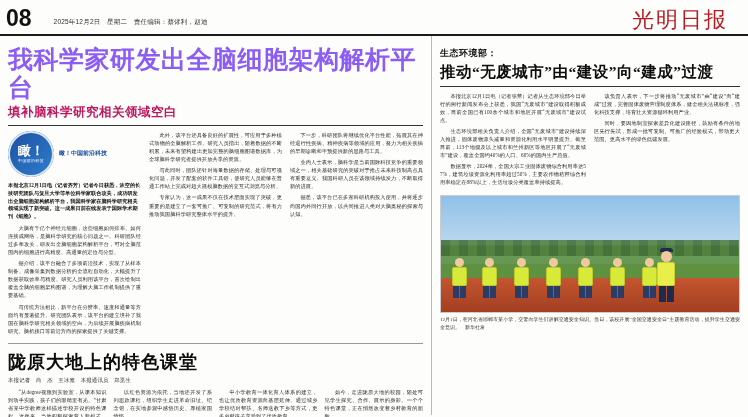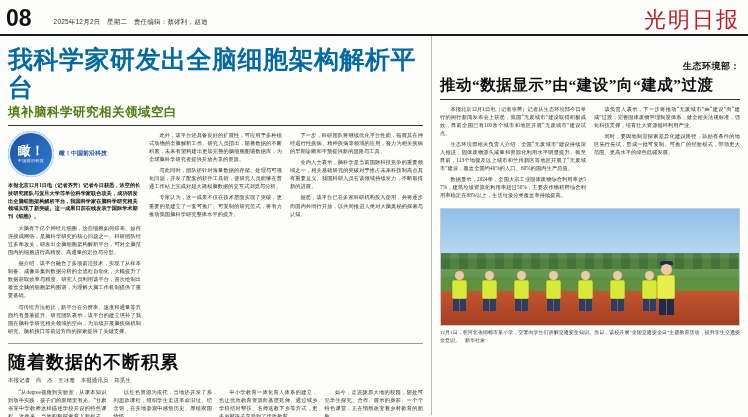--- a/index.html
+++ b/index.html
@@ -20,21 +20,21 @@
     height: 417px;
     position: relative;
     background: #fdfdfb;
   }
 
   
   .masthead {
     height: 36px;
     display: flex;
     align-items: flex-end;
-    padding: 2px 8px 0 6px;
+    padding: 2px 20px 0 6px;
     border-bottom: 2px solid #1a1a1a;
     box-sizing: border-box;
   }
   .page-num {
     font-family: "Liberation Sans", sans-serif;
     font-size: 23px;
     font-weight: 700;
     color: #111;
     line-height: 1;
     padding-bottom: 4px;
@@ -88,26 +88,26 @@
     padding: 6px 8px 0 8px;
   }
 
   
   .headline-main {
     font-size: 25px;
     font-weight: 700;
     line-height: 1.12;
     letter-spacing: .5px;
     margin: 4px 0 2px 0;
-    color: #0369a1;
+    color: #8b5cf6;
   }
   .subhead {
     font-size: 12.5px;
     font-weight: 700;
-    color: #4d7c0f;
+    color: #be185d;
     margin: 2px 0 4px 0;
     letter-spacing: .5px;
   }
   .rule-thin {
     border: 0;
     border-top: 1px solid #333;
     margin: 4px 0 5px 0;
   }
 
   
@@ -187,23 +187,22 @@
     color: #333;
     margin: 2px 0 4px 0;
     letter-spacing: .2px;
   }
 
   
   .kicker {
     font-size: 9px;
     font-weight: 700;
     color: #111;
-    margin: 18px 0 3px 0;
+    margin: 5px 0 3px 0;
     letter-spacing: .5px;
-    text-align: right;
   }
   .headline-right {
     font-size: 15.5px;
     font-weight: 700;
     line-height: 1.2;
     letter-spacing: .5px;
     color: #0d0d0d;
     margin: 0 0 4px 0;
   }
   .cols2 {
@@ -345,21 +344,21 @@
           <div class="body-text">
             <p>下一步，科研团队将继续优化平台性能，拓展其在神经退行性疾病、精神疾病等领域的应用，努力为相关疾病的早期诊断和干预提供新的思路与工具。</p>
             <p>业内人士表示，脑科学是当前国际科技竞争的重要领域之一，相关基础研究的突破对于抢占未来科技制高点具有重要意义。我国科研人员在该领域持续发力，不断取得新的进展。</p>
             <p>据悉，该平台已在多家科研机构投入使用，并将逐步向国内外同行开放，以共同推进人类对大脑奥秘的探索与认知。</p>
           </div>
         </div>
       </div>
 
       <hr class="divider-h">
 
-      <h2 class="headline-2">随着数据的不断积累</h2>
+      <h2 class="headline-2">陇原大地上的特色课堂</h2>
       <div class="byline">本报记者　尚　杰　王冰雅　本报通讯员　郑觅生</div>
 
       <div class="cols4">
         <div class="c">
           <div class="body-text">
             <p>“从degree视频到实验室，从课本知识到动手实践，孩子们的眼睛里有光。”甘肃省某中学教师这样描述学校开设的特色课程。近年来，当地积极探索育人新模式，把课堂搬到田野、工厂和科技馆。</p>
 
           </div>
         </div>
         <div class="c">
@@ -378,21 +377,21 @@
           <div class="body-text">
             <p>如今，走进陇原大地的校园，随处可见学生探究、合作、展示的身影。一个个特色课堂，正在悄然改变着乡村教育的面貌。</p>
 
           </div>
         </div>
       </div>
     </div>
 
     <div class="col-right">
       <div class="kicker">生态环境部：</div>
-      <h2 class="headline-right">推动“数据显示”由“建设”向“建成”过渡</h2>
+      <h2 class="headline-right">推动“无废城市”由“建设”向“建成”过渡</h2>
       <hr class="rule-thin">
 
       <div class="cols2">
         <div class="c">
           <div class="body-text">
             <p>本报北京12月1日电（记者张蕾）记者从生态环境部今日举行的例行新闻发布会上获悉，我国“无废城市”建设取得积极成效，目前全国已有100余个城市和地区开展“无废城市”建设试点。</p>
             <p>生态环境部相关负责人介绍，全国“无废城市”建设持续深入推进，固体废物源头减量和资源化利用水平明显提升。截至目前，113个地级及以上城市和兰州新区等地区开展了“无废城市”建设，覆盖全国约40%的人口、60%的国内生产总值。</p>
             <p>数据显示，2024年，全国大宗工业固体废物综合利用率达57%，建筑垃圾资源化利用率超过50%，主要农作物秸秆综合利用率稳定在88%以上，生活垃圾分类覆盖率持续提高。</p>
           </div>
         </div>

